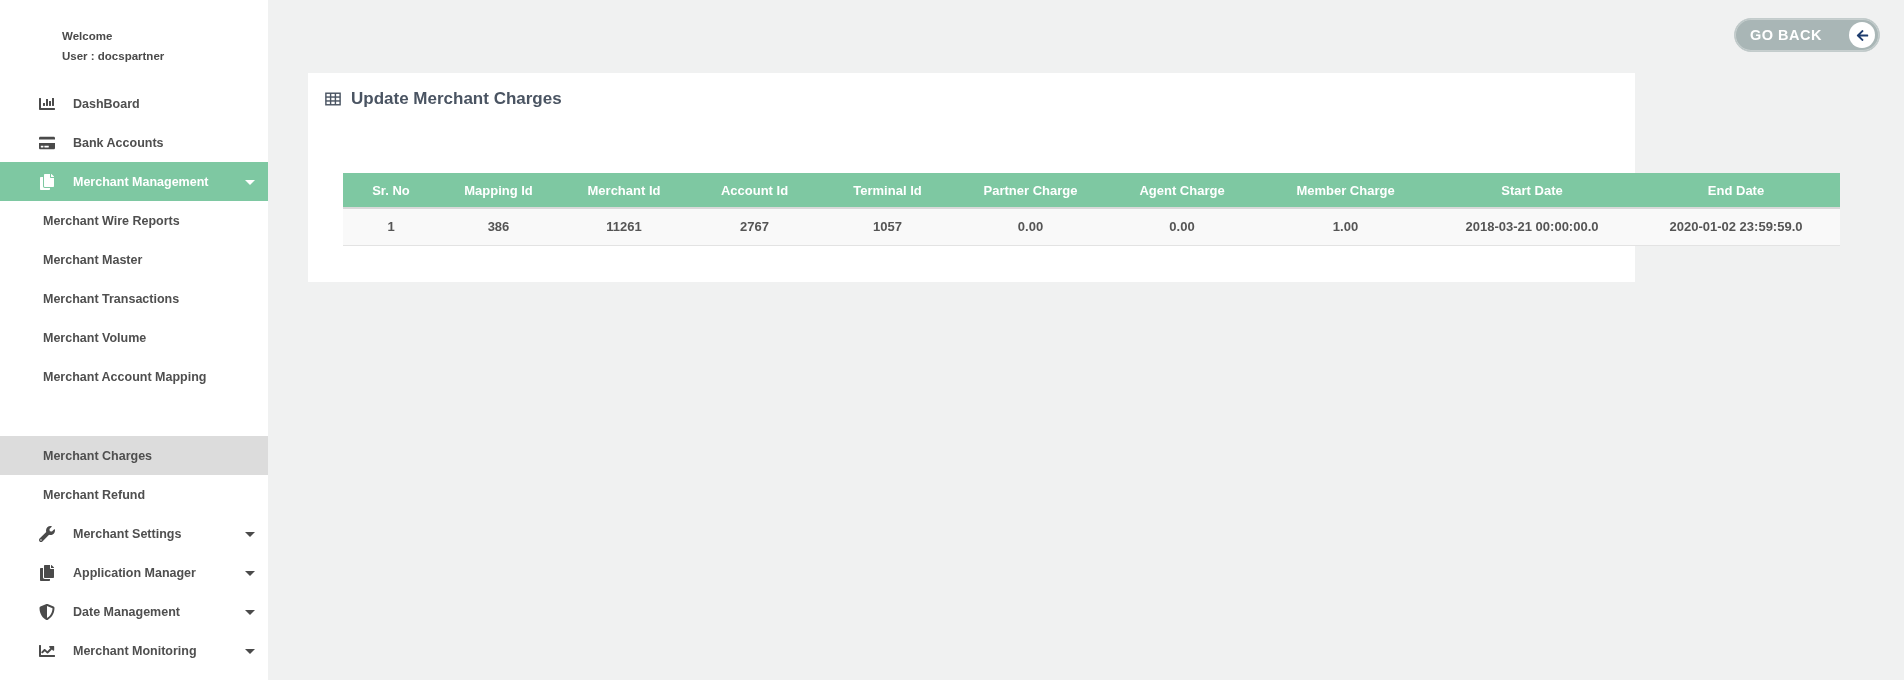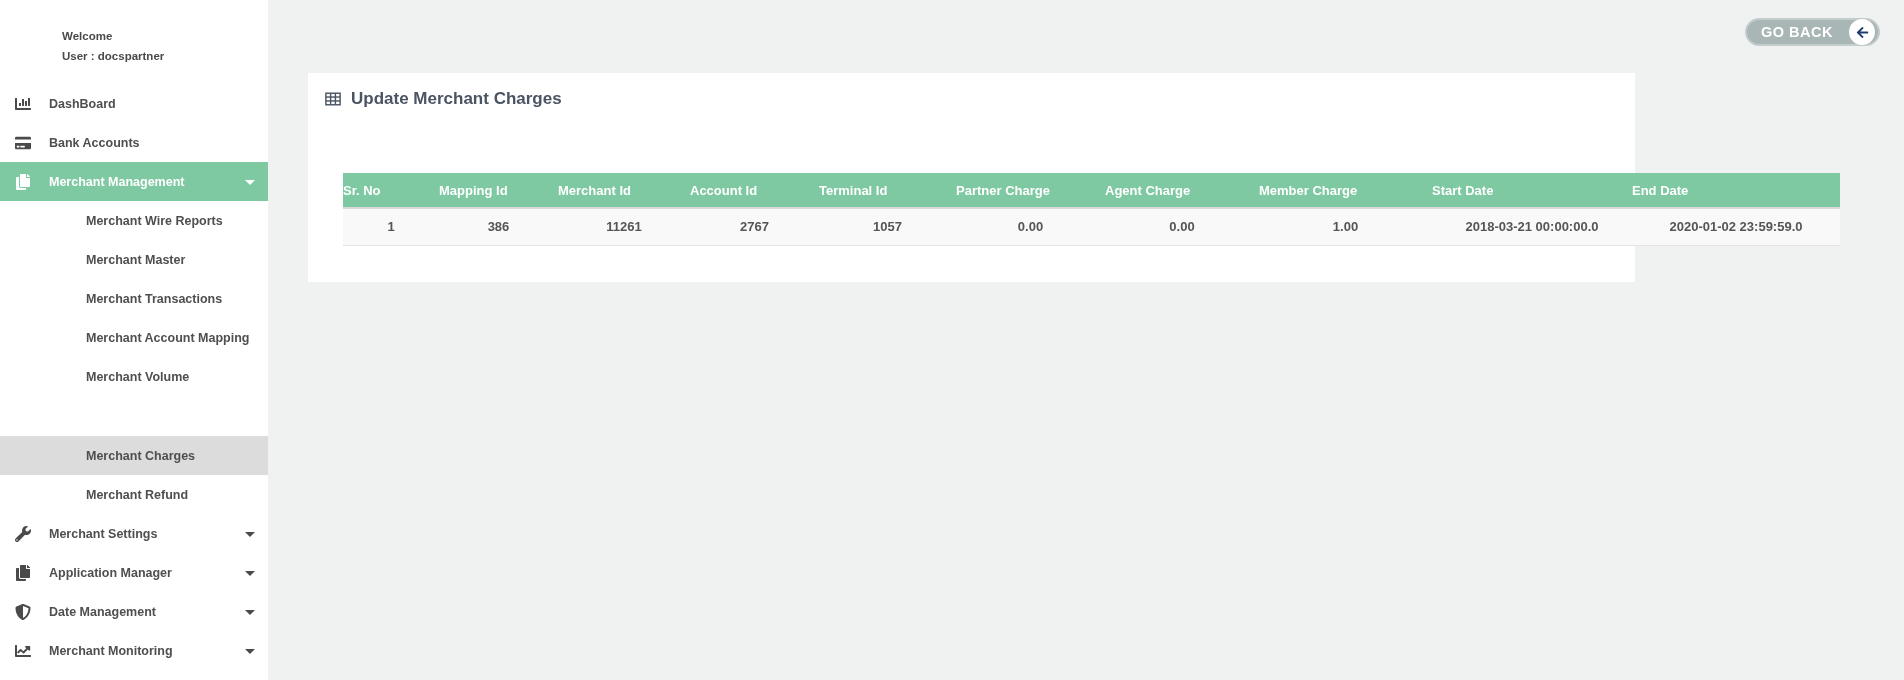--- a/index.html
+++ b/index.html
@@ -27,47 +27,47 @@
     background:var(--sidebar-bg);
   }
   .welcome{
     padding:27px 0 0 62px;
     font-size:11.5px;font-weight:700;line-height:1.7;color:#4a4a4a;
     white-space:nowrap;
   }
   .nav{position:absolute;top:84px;left:0;right:0;}
   .nav-item{
     height:39px;display:flex;align-items:center;position:relative;
-    padding-left:12px;font-size:12.5px;font-weight:700;color:var(--txt);
+    padding-left:36px;font-size:12.5px;font-weight:700;color:var(--txt);
     cursor:pointer;
   }
   .nav-item .ic{
     width:22px;display:flex;justify-content:center;align-items:center;
     margin-right:15px;color:#4a4a4a;flex:none;
   }
   .ico{width:16px;height:16px;display:block;}
   .caret{
     position:absolute;right:13px;top:50%;margin-top:-2px;
     width:0;height:0;
     border-left:5px solid transparent;border-right:5px solid transparent;
     border-top:5px solid #4a4a4a;
   }
   .nav-item.active-parent{background:var(--green);color:#fff;}
   .nav-item.active-parent .ic{color:#fff;}
   .nav-item.active-parent .caret{border-top-color:#fff;}
   .sub-item{
     height:39px;display:flex;align-items:center;
-    padding-left:86px;font-size:12.5px;font-weight:600;color:var(--txt);
+    padding-left:43px;font-size:12.5px;font-weight:600;color:var(--txt);
     cursor:pointer;
   }
   .sub-item.active{background:var(--active-sub);margin-top:40px;}
   
   .go-back{
-    position:absolute;top:18px;right:24px;height:28px;
-    display:flex;align-items:center;gap:16px;
+    position:absolute;top:18px;right:24px;height:34px;
+    display:flex;align-items:center;gap:27px;
     background:var(--goback-bg);
     border:1px solid #c3cccc;border-radius:17px;
     padding:0 4px 0 15px;cursor:pointer;
     box-shadow:inset 0 0 0 1px rgba(255,255,255,0.35);
   }
   .go-back-label{
     color:#fff;font-weight:700;font-size:14.5px;letter-spacing:0.5px;
     font-family:"Liberation Sans", sans-serif;
   }
   .go-back-circle{
@@ -83,21 +83,21 @@
   .panel-title{
     display:flex;align-items:center;gap:10px;
     padding:16px 0 0 17px;
     color:var(--heading);font-size:17px;font-weight:700;
   }
   .title-icon svg{width:16px;height:16px;display:block;}
   .table-wrap{margin:64px 33px 0 35px;}
   table{width:100%;border-collapse:collapse;table-layout:fixed;}
   thead th{
     background:var(--green);color:#fff;height:35px;
-    font-size:13px;font-weight:700;text-align:left;
+    font-size:13px;font-weight:700;text-align:center;
     border-bottom:2px solid #d9d9d9;
   }
   tbody td{
     background:var(--row-bg);height:37px;text-align:center;
     font-size:13px;font-weight:600;color:#555;
     border-bottom:1px solid #e3e3e3;
     white-space:nowrap;overflow:hidden;
   }
 </style>
 </head>
@@ -137,24 +137,24 @@
       <div class="sub-item">
         <span>Merchant Wire Reports</span>
       </div>
       <div class="sub-item">
         <span>Merchant Master</span>
       </div>
       <div class="sub-item">
         <span>Merchant Transactions</span>
       </div>
       <div class="sub-item">
+        <span>Merchant Volume</span>
+      </div>
+      <div class="sub-item">
         <span>Merchant Account Mapping</span>
-      </div>
-      <div class="sub-item">
-        <span>Merchant Volume</span>
       </div>
       <div class="sub-item active">
         <span>Merchant Charges</span>
       </div>
       <div class="sub-item">
         <span>Merchant Refund</span>
       </div>
       <div class="nav-item">
         <span class="ic">
           <svg viewBox="0 0 512 512" class="ico">

